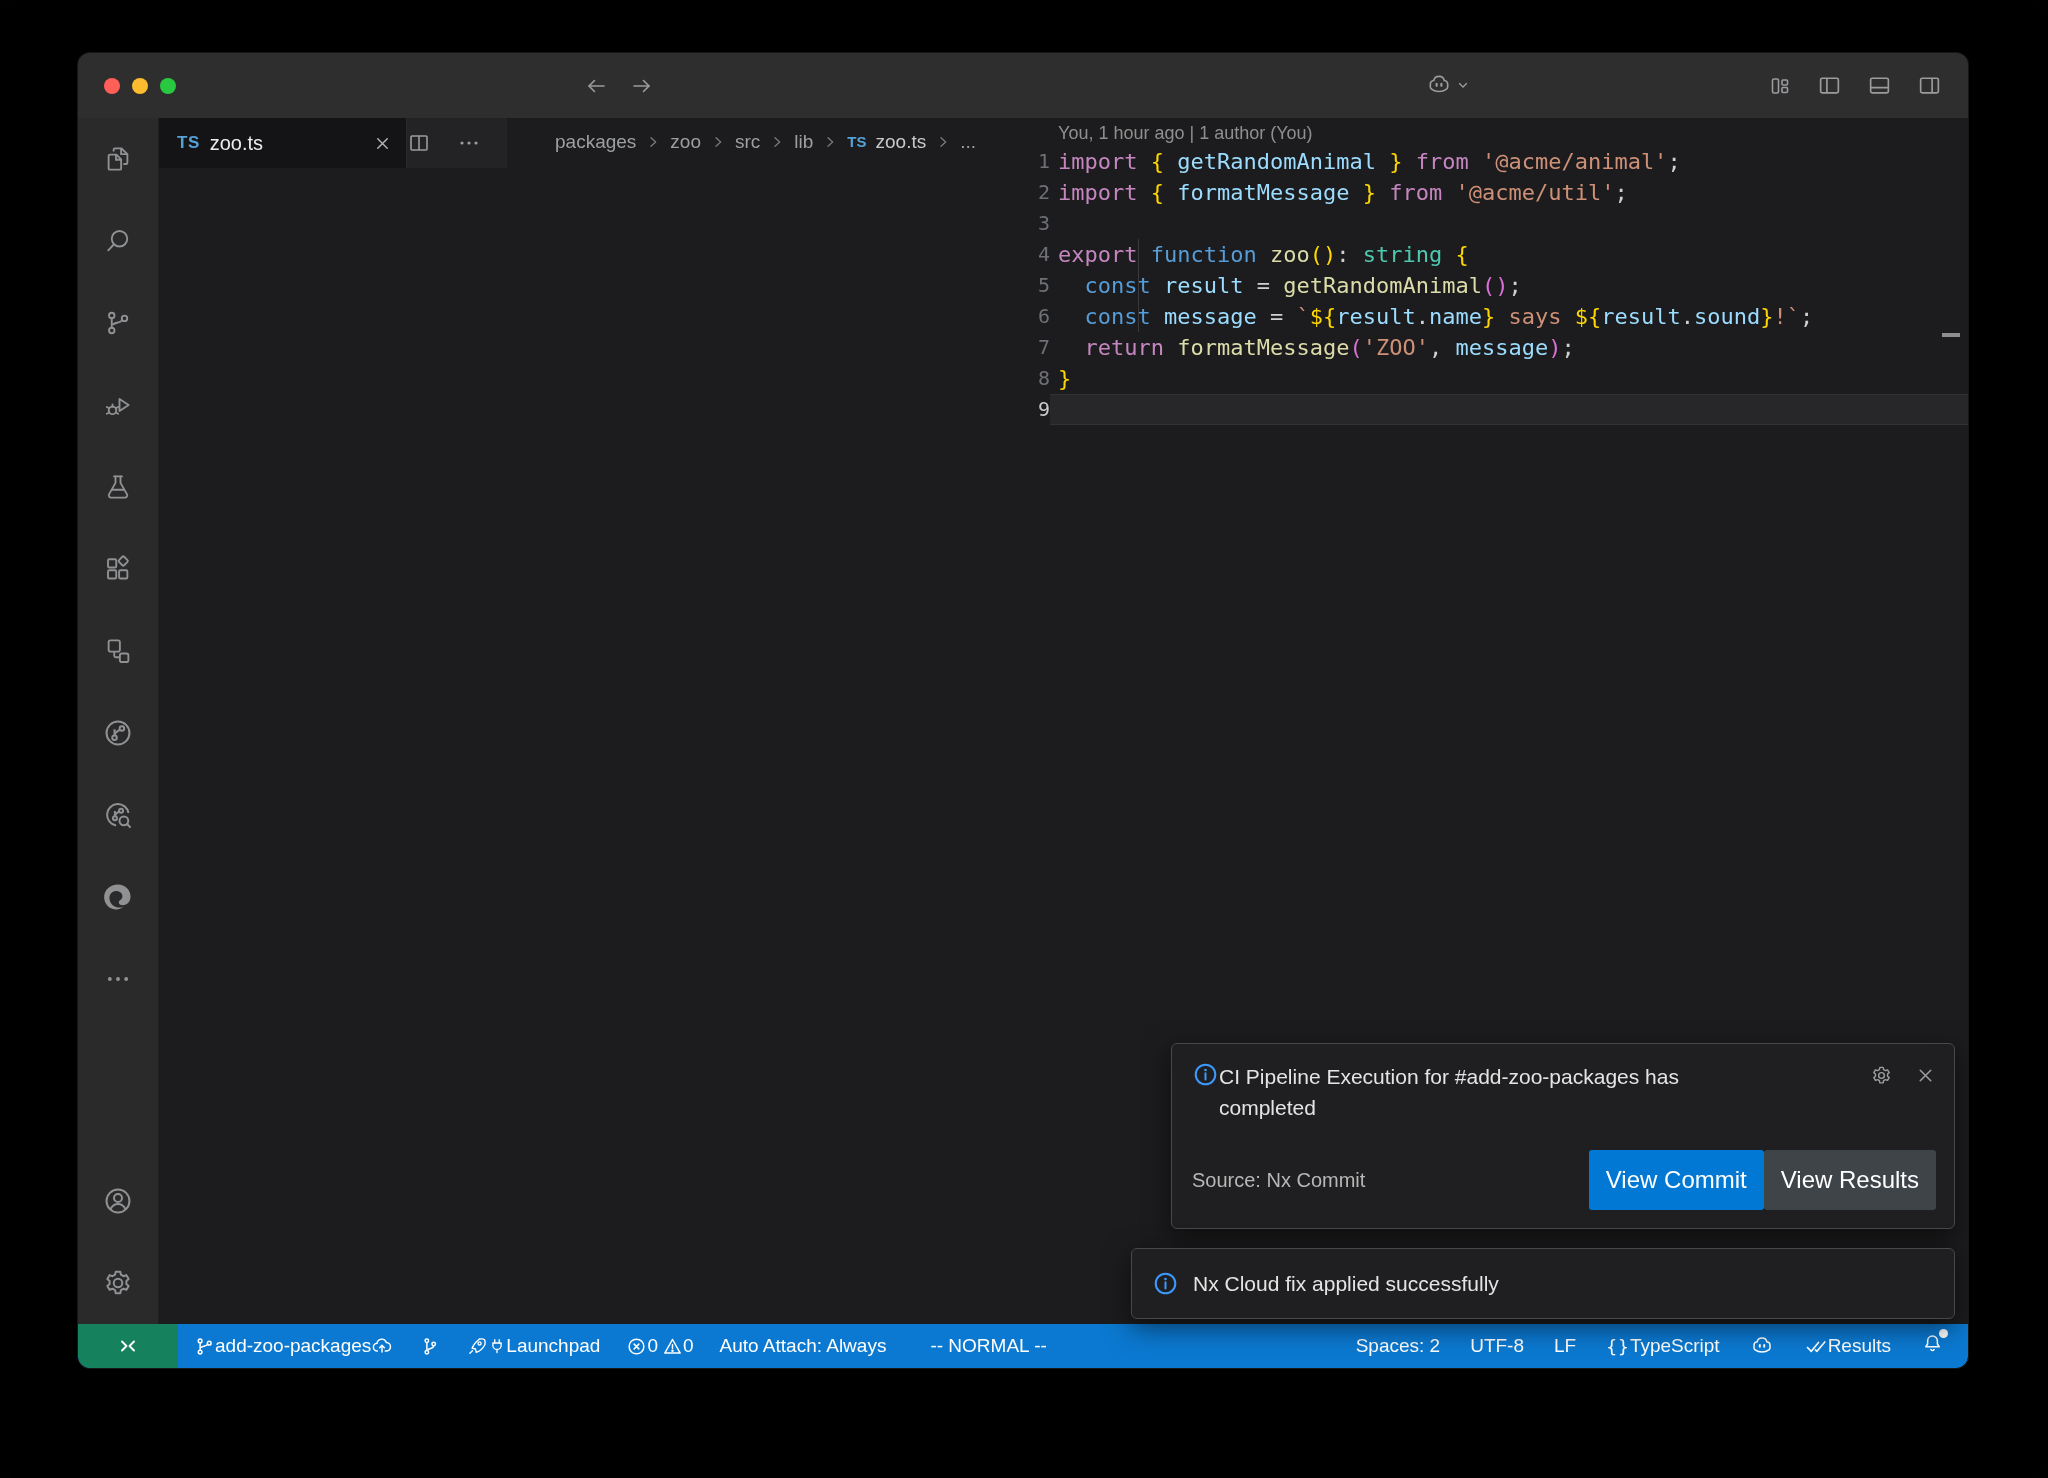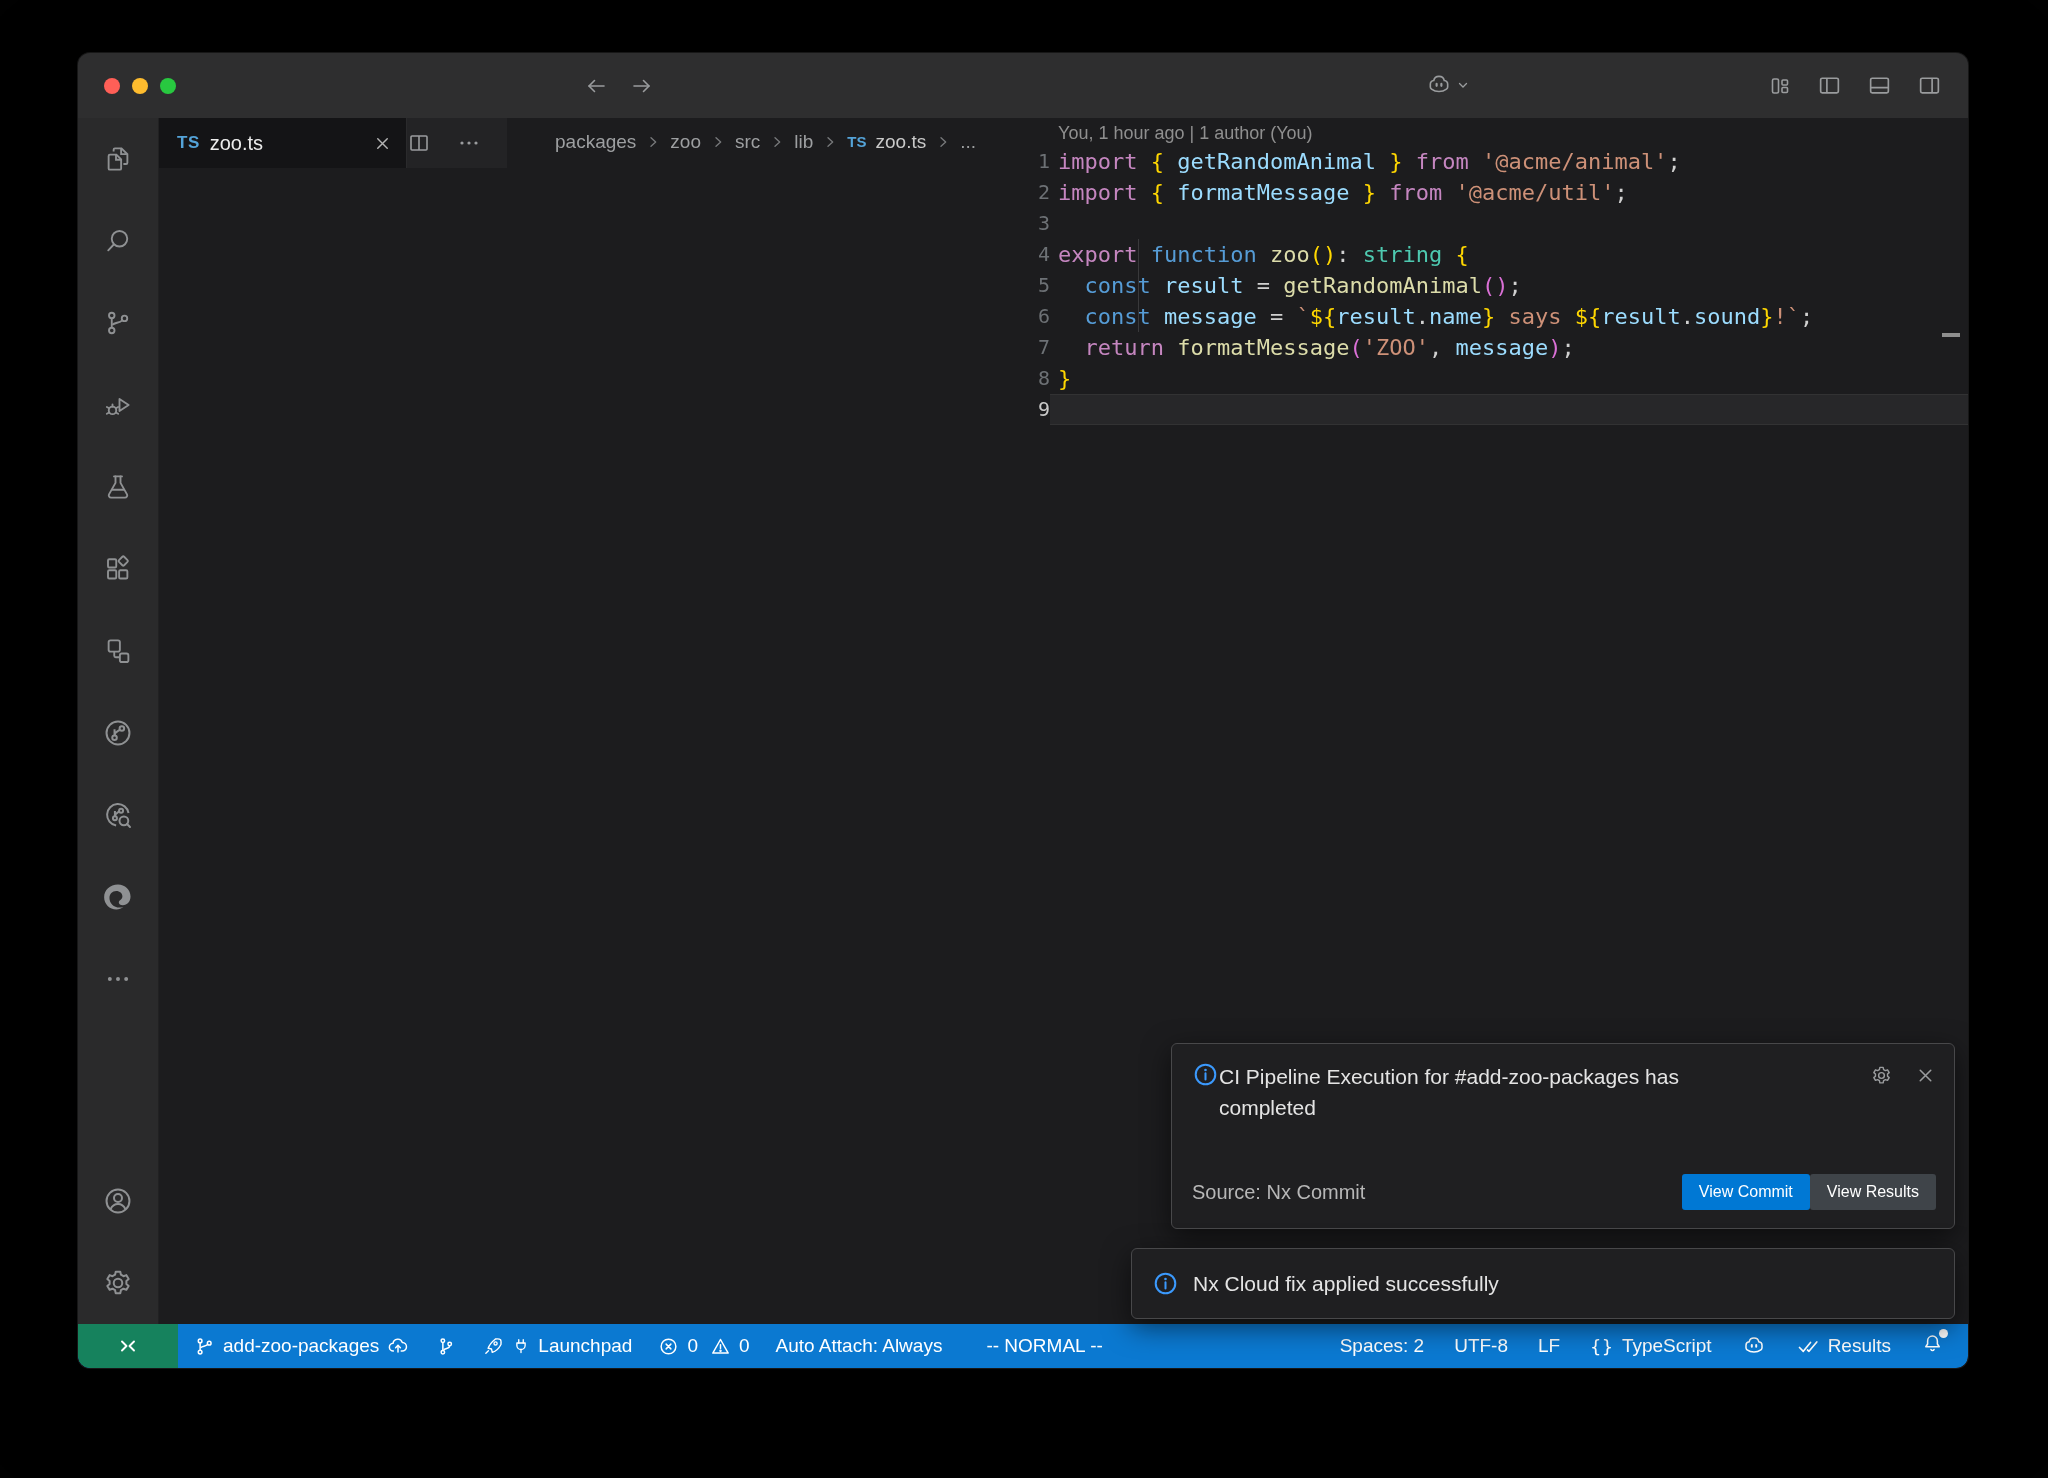--- a/index.html
+++ b/index.html
@@ -58,31 +58,31 @@
   
   .toast{position:absolute;right:13px;width:782px;background:#1f1f21;border:1px solid #48484a;
     border-radius:6px;box-shadow:0 8px 28px rgba(0,0,0,.55);color:#e4e4e4;z-index:5;}
   .toast1{bottom:139px;height:184px;display:flex;flex-direction:column;justify-content:space-between;}
   .toast2{bottom:49px;height:69px;display:flex;align-items:center;padding:0 20px;gap:14px;}
   .toast-head{display:flex;align-items:flex-start;padding:17px 18px 0 20px;}
   .toast-msg{width:545px;font-size:21px;line-height:31px;}
   .toast-head-actions{margin-left:auto;display:flex;gap:22px;color:#c5c5c5;padding-top:3px;}
   .toast-foot{display:flex;align-items:center;padding:0 18px 18px 20px;}
   .toast-src{color:#b7b7b7;font-size:20px;flex:1;}
-  .btn{font-size:16px;border-radius:3px;padding:9px 17px;color:#fff;font-family:inherit;border:none;}
+  .btn{font-size:24px;border-radius:3px;padding:16px 17px;color:#fff;font-family:inherit;border:none;}
   .btn.primary{background:var(--c-primary-button,#0078d4);}
   .btn.secondary{background:#3f4449;margin-left:0;}
   .toast2-msg{font-size:21px;}
 
   
   .statusbar{height:44px;flex:0 0 44px;background:var(--c-statusbar,#0b79d1);display:flex;
     align-items:stretch;color:#fff;font-size:19px;border-radius:0 0 12px 12px;overflow:hidden;}
   .sb-remote{width:100px;flex:0 0 100px;background:var(--c-remote-badge,#16825d);display:flex;
     align-items:center;justify-content:center;}
-  .sb-item{display:flex;align-items:center;gap:8px;padding:0 10px;white-space:nowrap;}
+  .sb-item{display:flex;align-items:center;padding:0 10px;white-space:nowrap;}
   .sb-left{display:flex;align-items:stretch;gap:6px;margin-left:6px;}
   .sb-right{margin-left:auto;display:flex;align-items:stretch;gap:10px;padding-right:14px;}
   .sb-ic{color:#fff;}
   .bell-wrap{position:relative;}
   .bell-dot{position:absolute;top:-3px;right:-4px;width:9px;height:9px;border-radius:50%;background:#fff;}
   .sb-braces{font-family:"DejaVu Sans Mono",monospace;font-size:18px;letter-spacing:1px;}
 </style>
 </head>
 <body>
 

